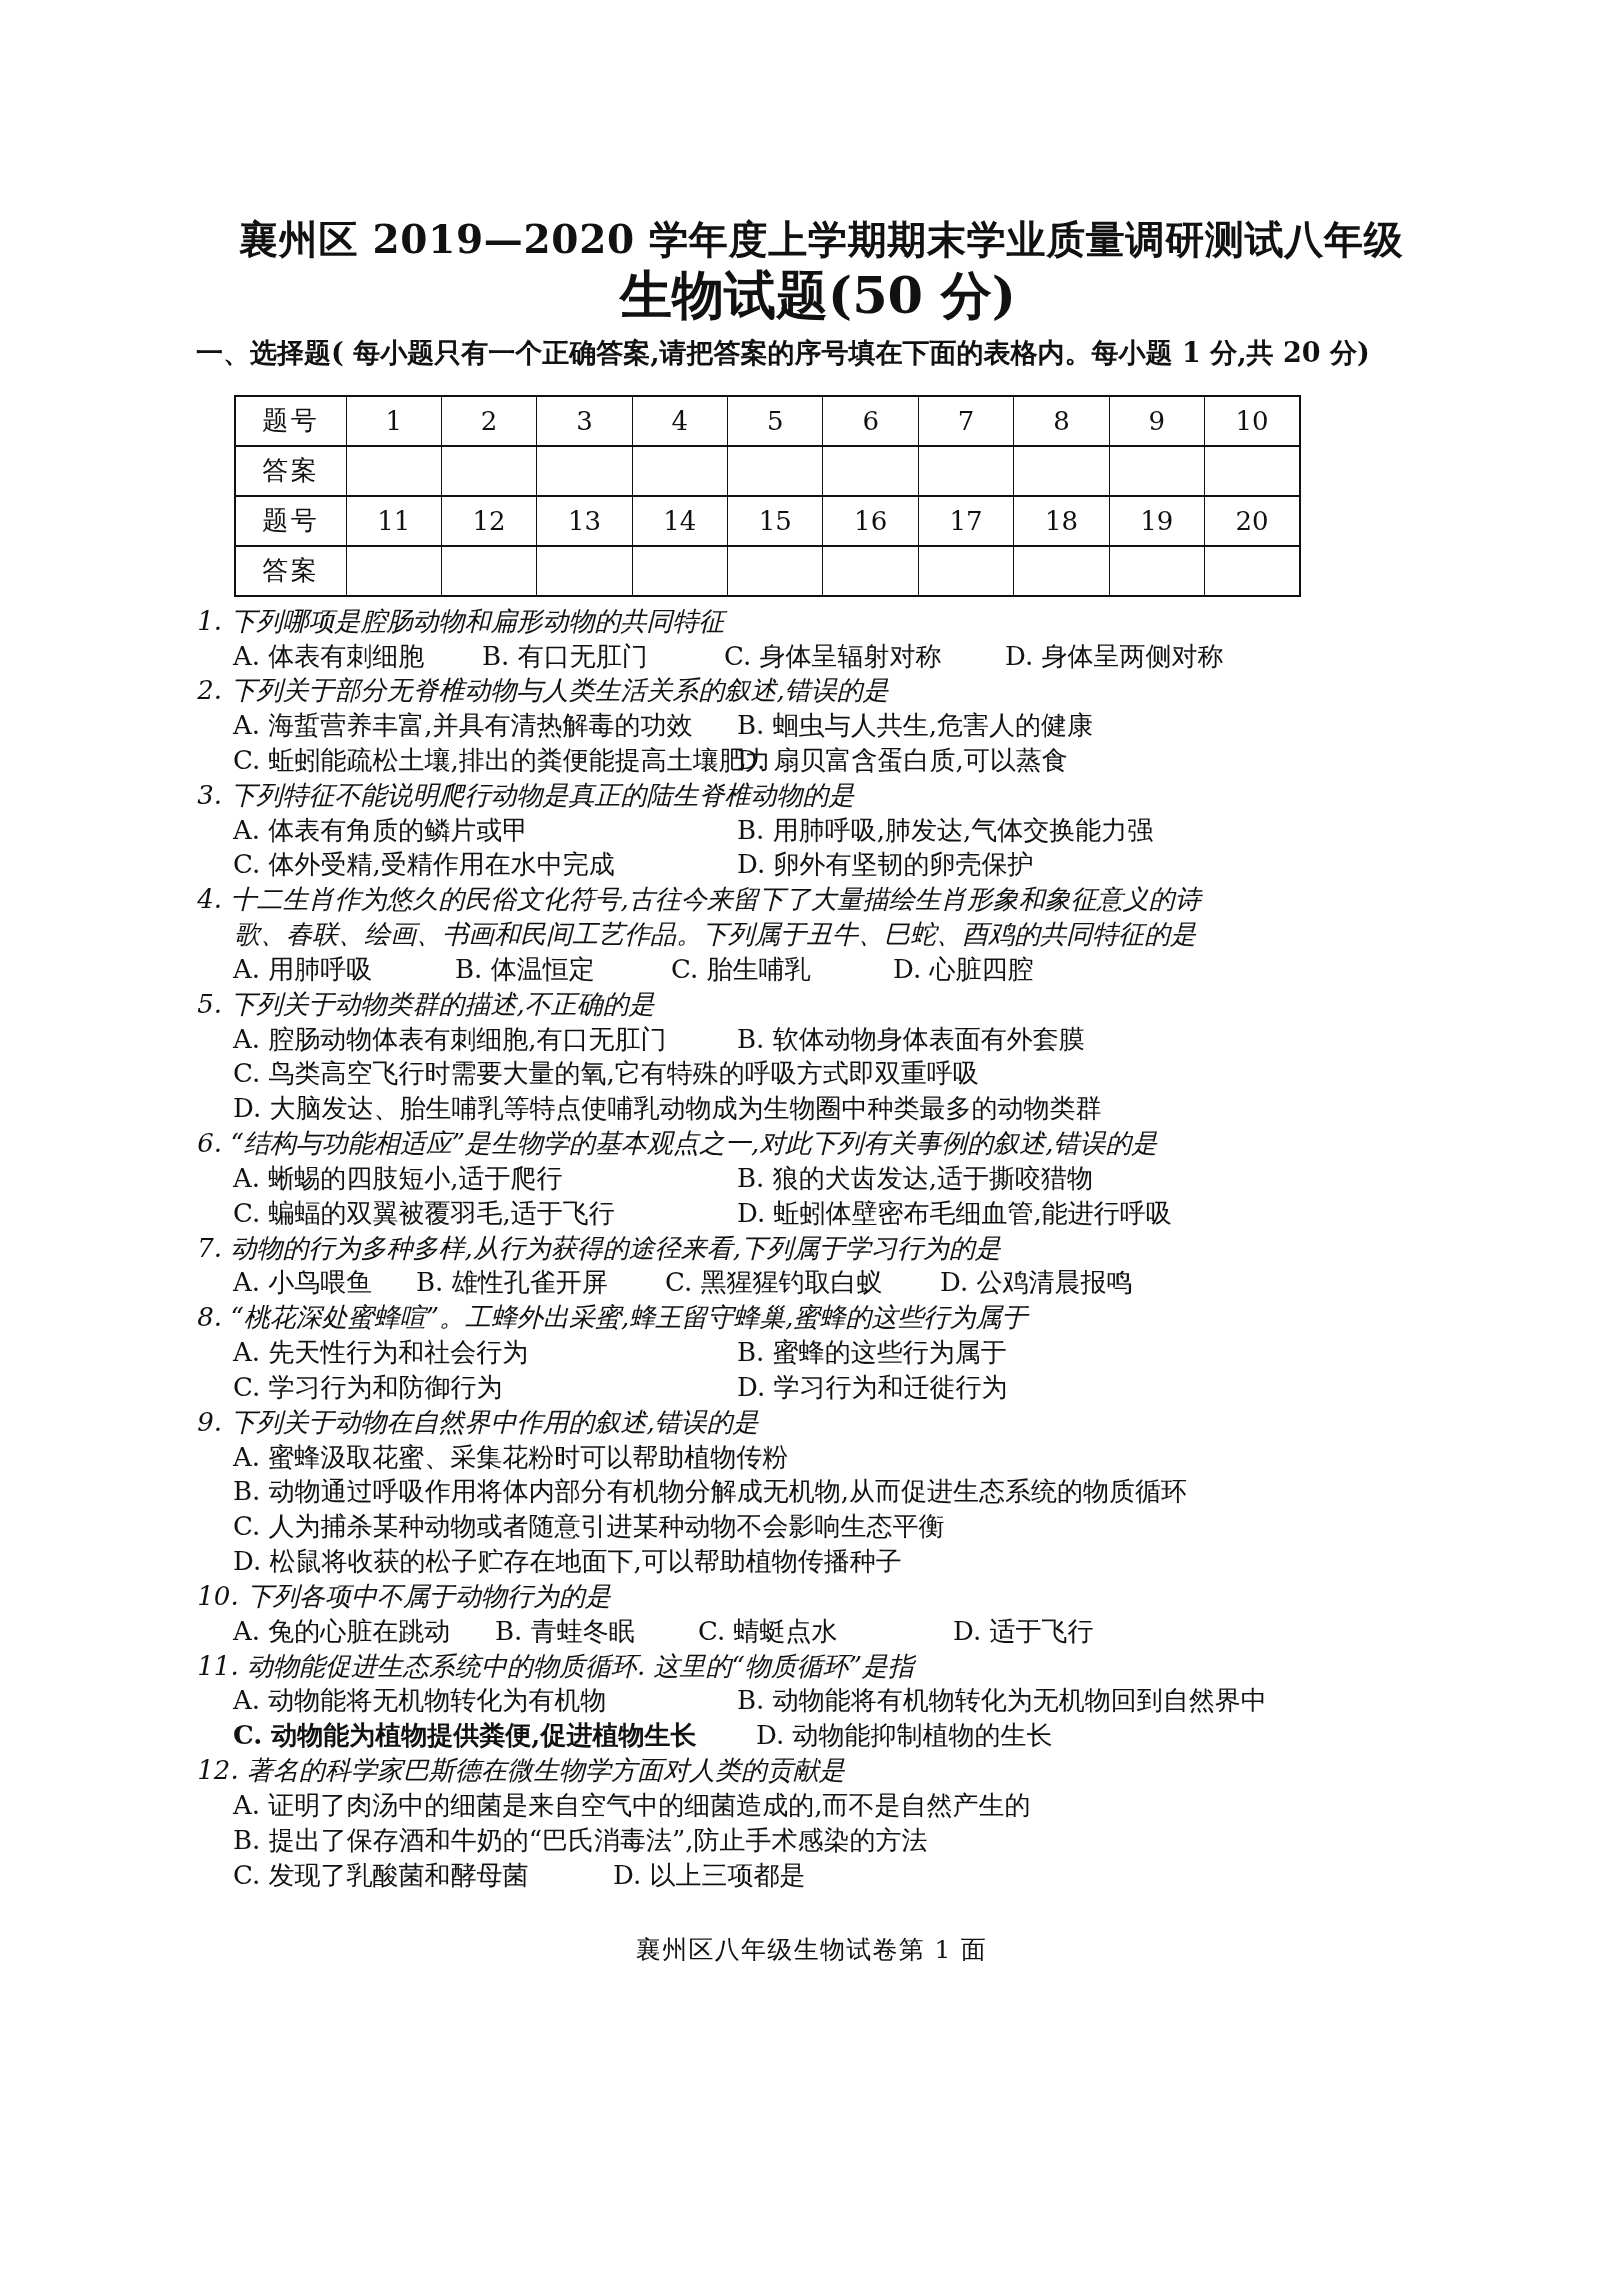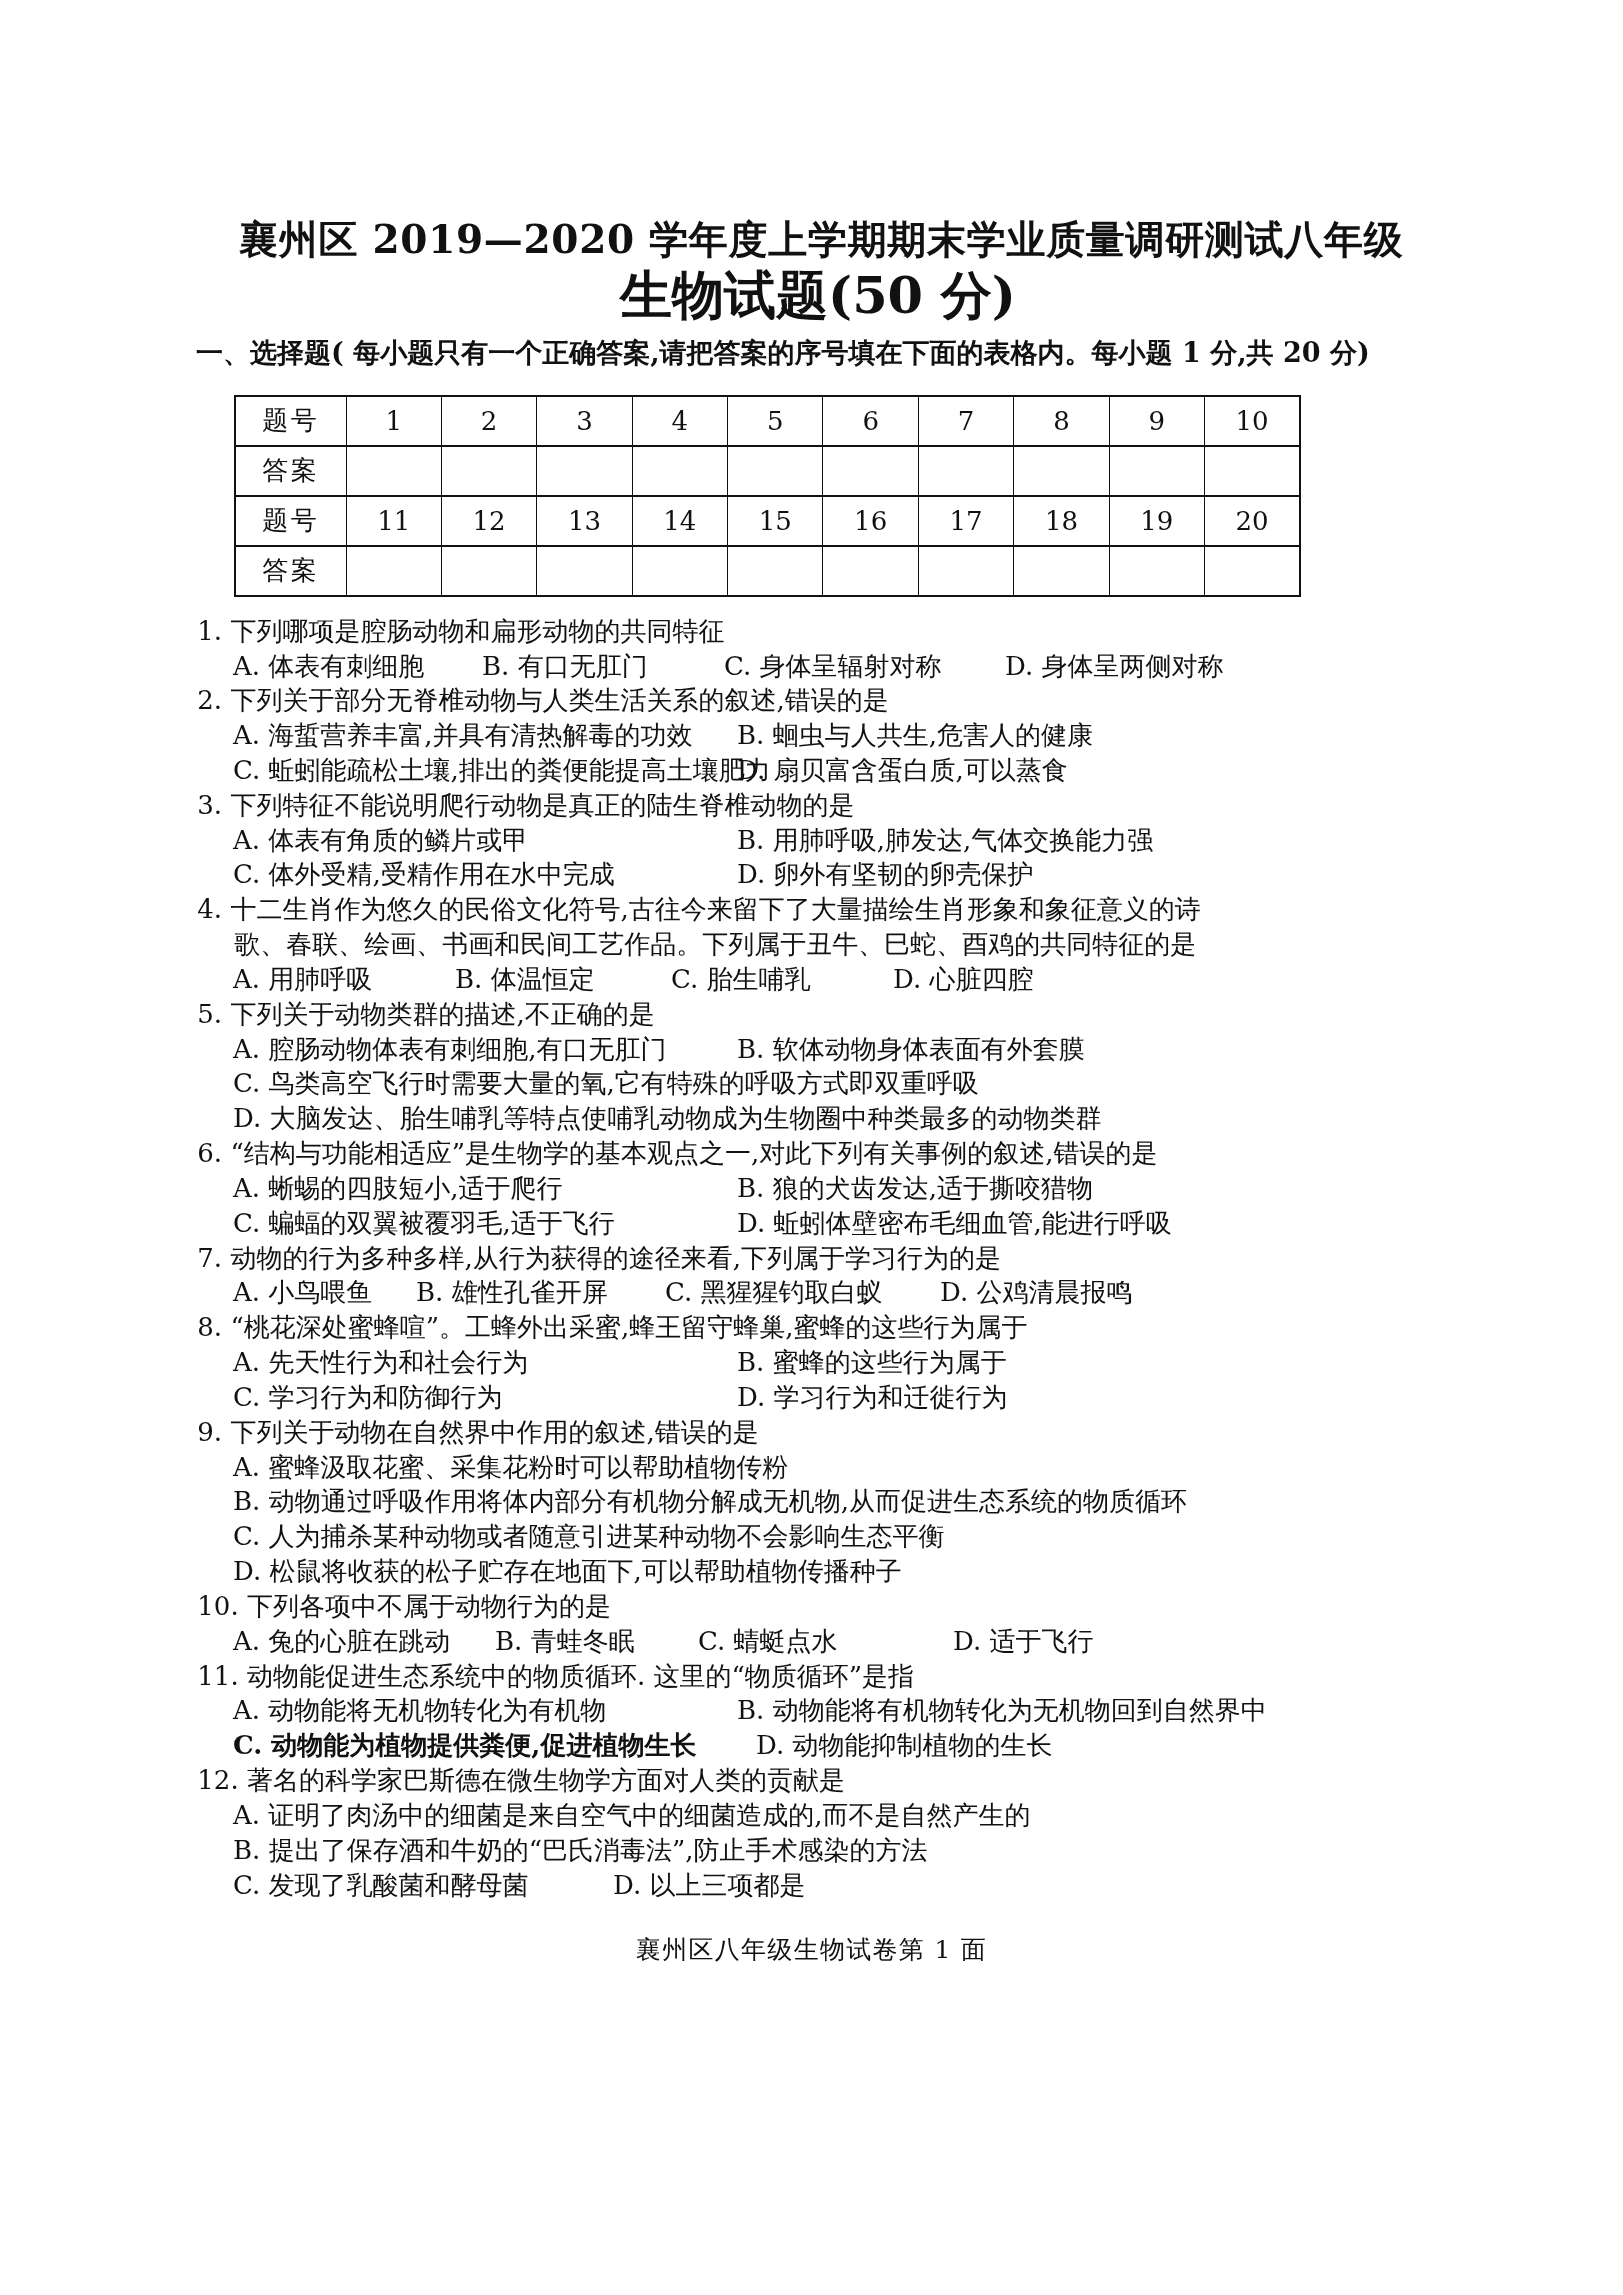--- a/index.html
+++ b/index.html
@@ -55,21 +55,21 @@
     font-size: 27px;
     font-weight: bold;
     line-height: 1.25;
     margin: 0 0 13px 0;
     white-space: nowrap;
   }
 
   
   .table-wrap {
     padding: 12px 0 0 38px;
-    margin-bottom: 17px;
+    margin-bottom: 7px;
   }
   table.answer-table {
     border-collapse: collapse;
     width: 1067px;
     table-layout: fixed;
   }
   table.answer-table td {
     border: 1.3px solid #111111;
     height: 50px;
     text-align: center;
@@ -94,20 +94,21 @@
   
   .questions {
     font-size: 26px;
     line-height: 1.34;
   }
   .q { margin: 0 0 0 0; }
   .q-stem {
     white-space: nowrap;
     margin: 0;
     padding-left: 1.3px;
+    font-style: italic;
   }
   .q-stem .cont {
     display: block;
     padding-left: 37px;
   }
   .opt-row {
     white-space: nowrap;
     padding-left: 37px;
     margin: 0;
   }

